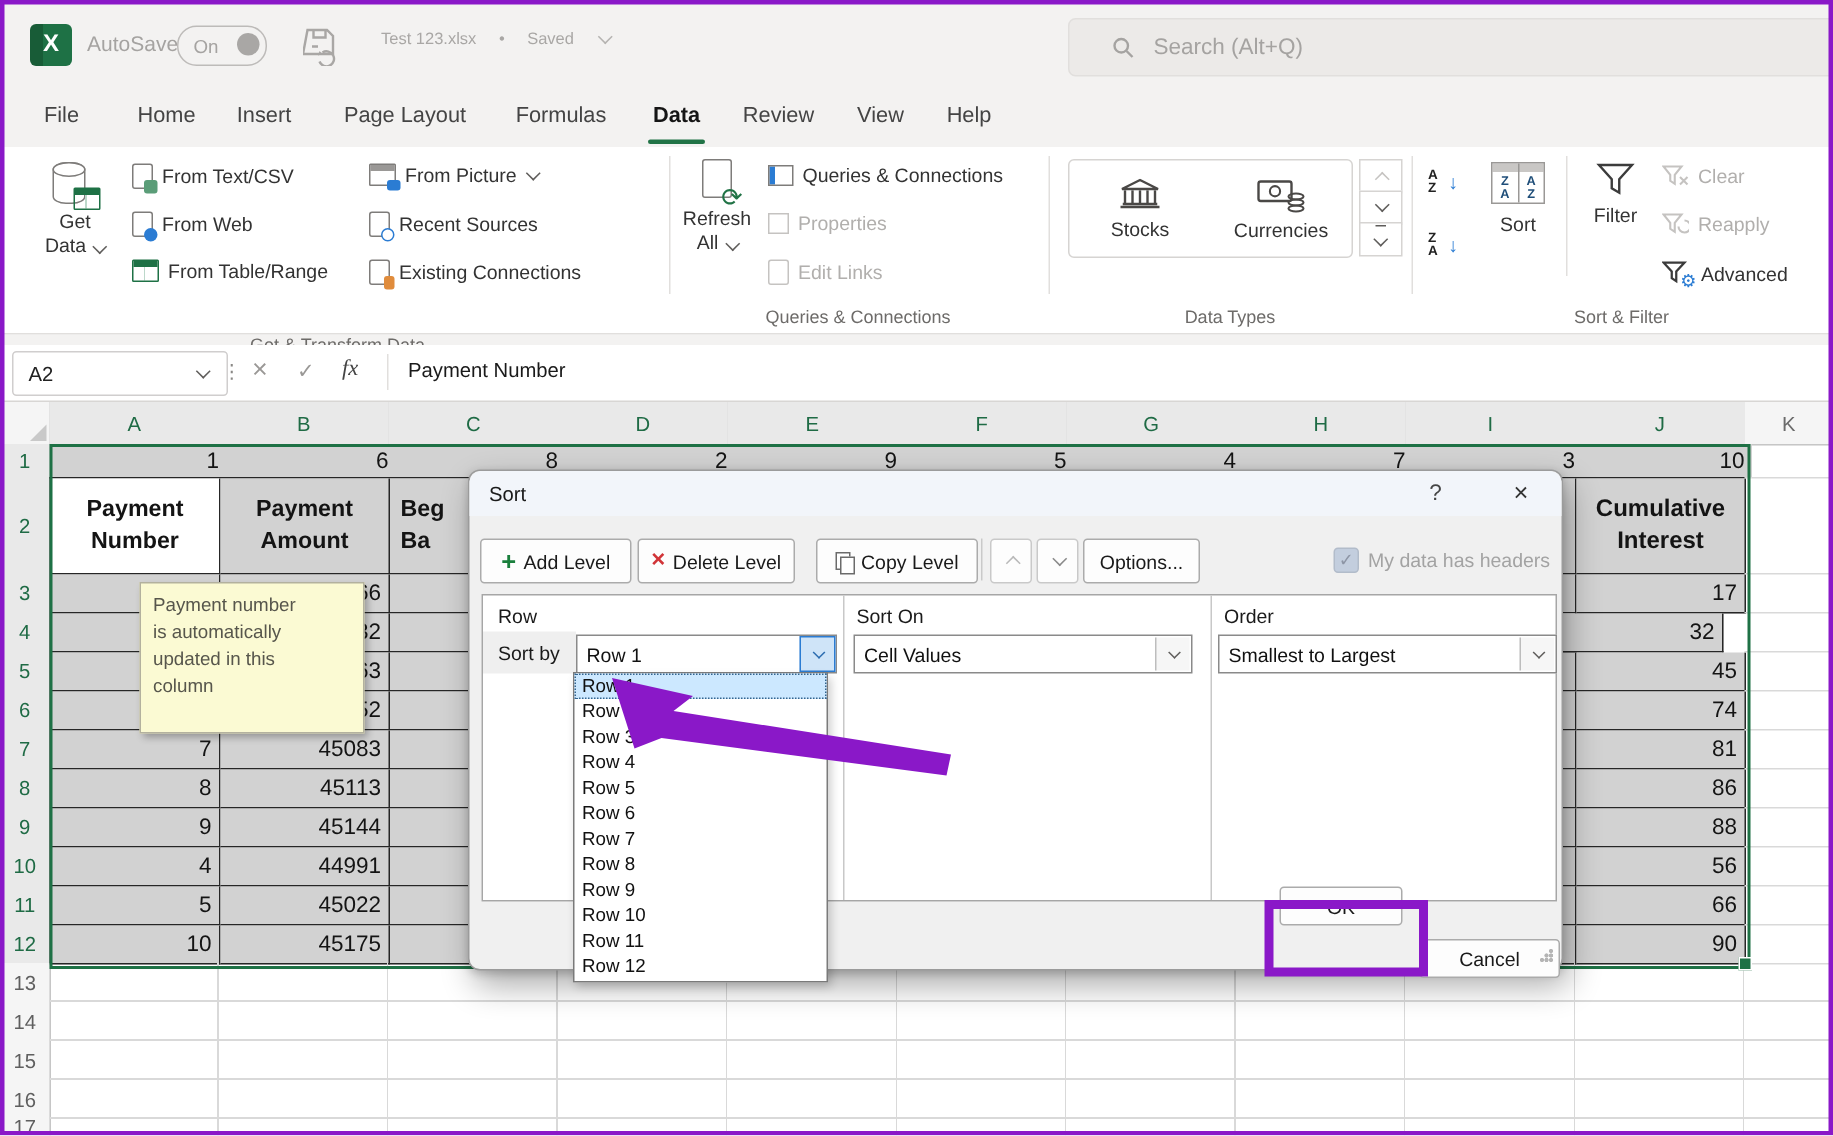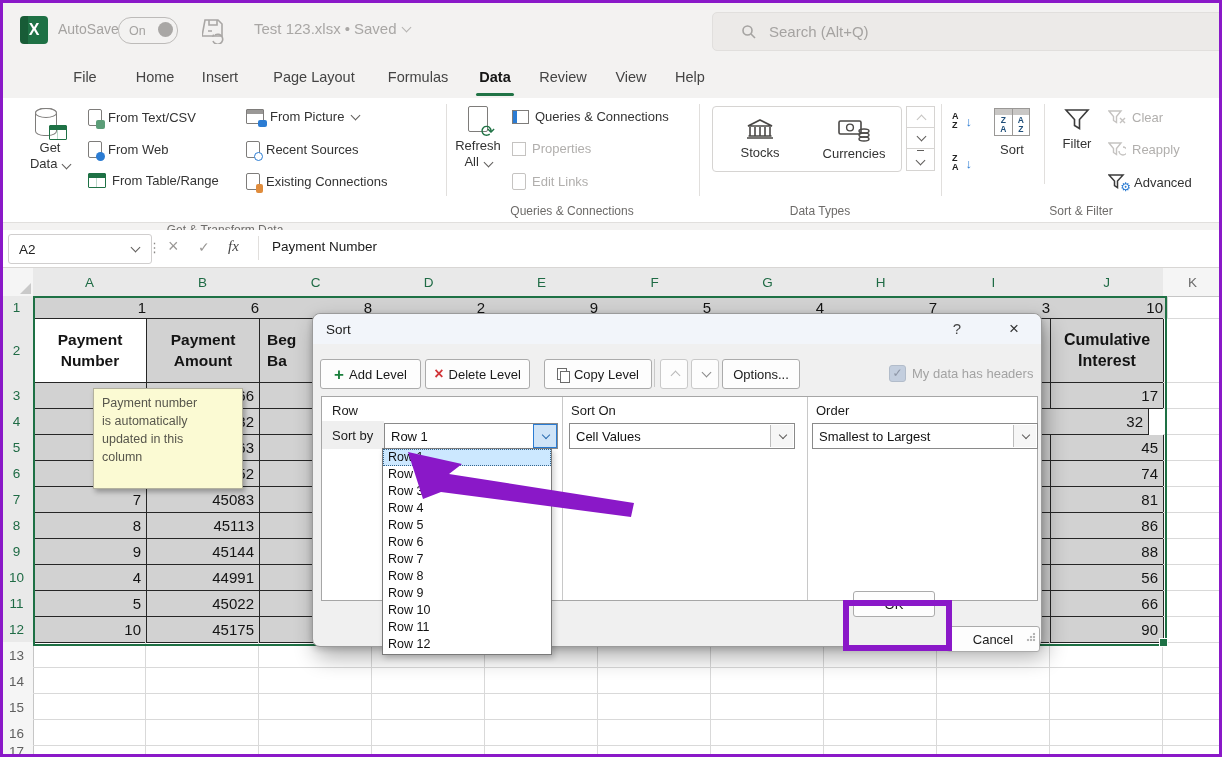--- a/index.html
+++ b/index.html
@@ -11,25 +11,25 @@
   
   .titlebar{position:absolute;left:0;top:0;width:1222px;height:62px;background:#f3f2f1;}
   .xl-logo{position:absolute;left:20px;top:16px;width:28px;height:28px;border-radius:4px;
            background:linear-gradient(90deg,#185c37 0 30%,#1e7145 30%);color:#fff;font-weight:bold;
            font-size:16px;display:flex;align-items:center;justify-content:center;}
   .autosave-lbl{position:absolute;left:58px;top:21px;font-size:14px;color:#a5a3a1;}
   .toggle{position:absolute;left:118px;top:17px;width:58px;height:25px;border:1.5px solid #bdbbb9;
           border-radius:13px;display:flex;align-items:center;}
   .toggle .t-lbl{font-size:12.5px;color:#a5a3a1;margin-left:10px;}
   .toggle .knob{position:absolute;right:4px;top:3.5px;width:15px;height:15px;border-radius:50%;background:#a9a7a5;}
-  .doc-title{position:absolute;left:254px;top:20px;font-size:15px;color:#a9a7a5;display:flex;gap:4px;align-items:center;}
+  .doc-title{position:absolute;left:254px;top:20px;font-size:11px;color:#a9a7a5;display:flex;gap:15px;align-items:center;}
   .searchbox{position:absolute;left:712px;top:12px;width:540px;height:37px;background:#eceae8;
              border:1px solid #e1dfdd;border-radius:5px;display:flex;align-items:center;color:#a5a3a1;font-size:15px;}
   
-  .tabbar{position:absolute;left:0;top:62px;width:1112px;height:36px;margin-left:44px;}
+  .tabbar{position:absolute;left:0;top:62px;width:1112px;height:36px;}
   .tab{position:absolute;top:7px;transform:translateX(-50%);font-size:14.5px;color:#444;cursor:default;}
   .tab.active{font-weight:bold;color:#151515;}
   .tab-underline{position:absolute;left:451px;top:31px;width:38px;height:3px;background:#217346;transform:translateX(-50%);border-radius:2px;}
   
   .ribbon{position:absolute;left:0;top:98px;width:1222px;height:124px;background:#fff;border-bottom:1px solid #e1dfdd;}
   .grp-divider{position:absolute;top:6px;width:1px;height:92px;background:#e1dfdd;}
   .grp-label{position:absolute;top:106px;font-size:12px;color:#6d6b69;text-align:center;}
   .rib-item{position:absolute;display:flex;align-items:center;gap:6px;font-size:13px;color:#333;white-space:nowrap;}
   .rib-item.gray{color:#b1afad;}
   .bigbtn{position:absolute;display:flex;flex-direction:column;align-items:center;font-size:13px;color:#333;text-align:center;line-height:1.25;}

